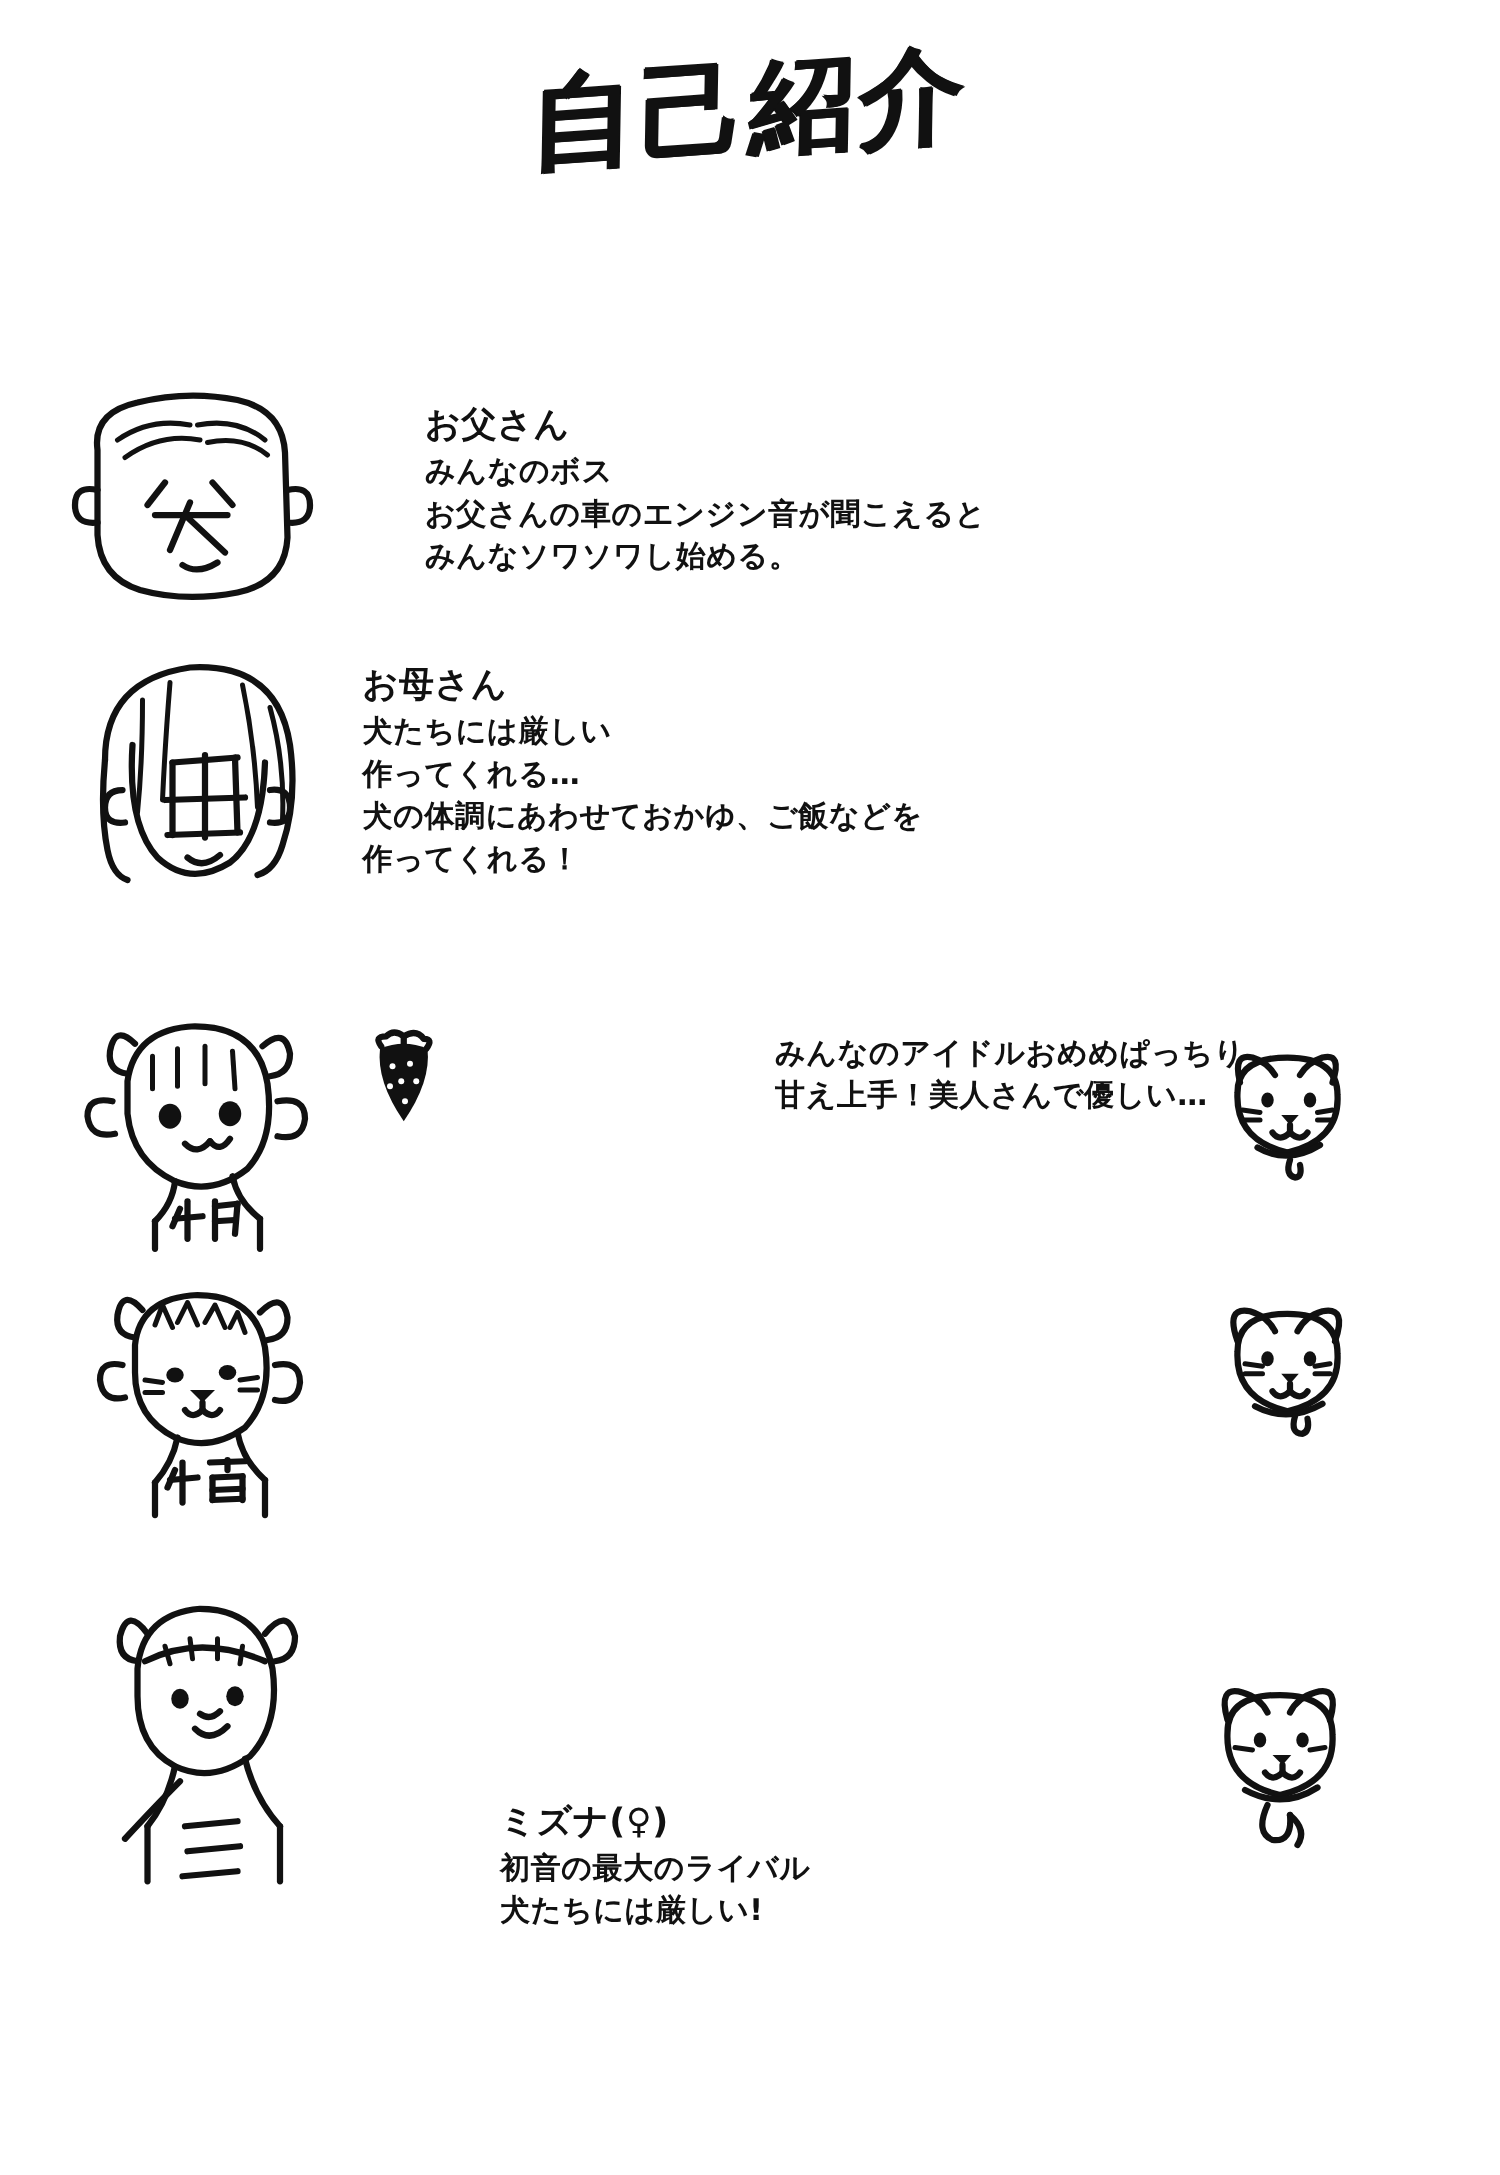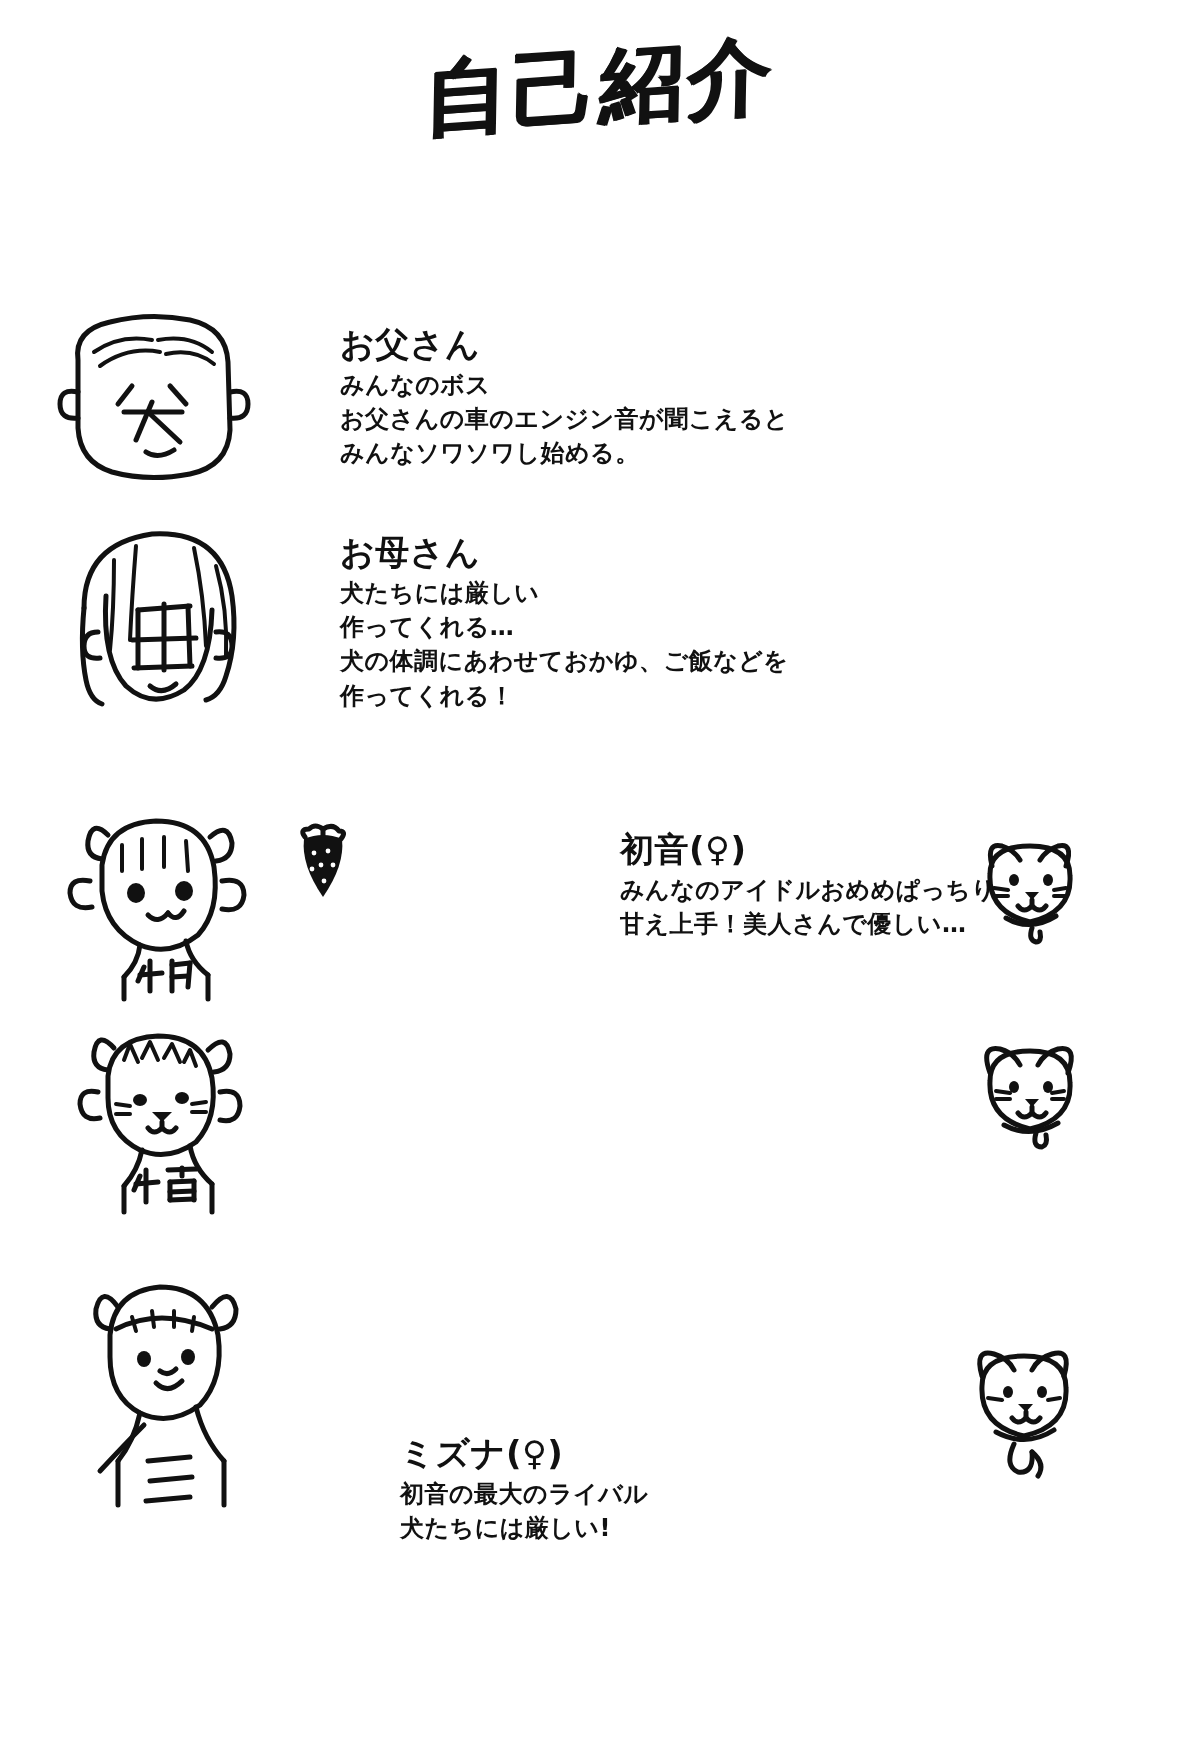--- a/index.html
+++ b/index.html
@@ -47,37 +47,37 @@
     flex: 1 1 auto;
   }
   .line {
     font-size: 24px;
     line-height: 1.42;
     font-weight: 700;
     letter-spacing: 0.5px;
     white-space: nowrap;
   }
   .name-line {
-    font-size: 34px;
+    font-size: 28px;
     line-height: 1.42;
     font-weight: 700;
     letter-spacing: 0.5px;
     white-space: nowrap;
   }
 
   
   #entry-father { left: 40px;  top: 300px;  width: 1120px; }
   #entry-mother { left: 40px;  top: 500px;  width: 1120px; }
   #entry-hatsune{ left: 40px;  top: 795px;  width: 1120px; }
   #entry-fukuten{ left: 40px;  top: 1000px; width: 1120px; }
   #entry-mizuna { left: 40px;  top: 1255px; width: 1120px; align-items: flex-end; }
 
   .art-slot { width: 250px; }
   .txt-father { margin-left: 50px; margin-top: 20px; }
-  .txt-mother { margin-left: 50px; margin-top: 28px; }
+  .txt-mother { margin-top: 28px; }
   .txt-kid    { margin-left: 40px; margin-top: 30px; }
   .txt-mizuna { margin-left: 60px; margin-top: 70px; }
 
   .dog-slot {
     position: absolute;
     right: 70px;
   }
   #dog-hatsune { top: 35px; }
   #dog-fukuten { top: 35px; }
   #dog-mizuna  { top: 85px; }
@@ -213,21 +213,20 @@
       <circle cx="19" cy="38" r="2.4" fill="#ffffff"></circle>
       <circle cx="33" cy="36" r="2.4" fill="#ffffff"></circle>
       <circle cx="26" cy="50" r="2.4" fill="#ffffff"></circle>
       <circle cx="38" cy="50" r="2.4" fill="#ffffff"></circle>
       <circle cx="17" cy="54" r="2.4" fill="#ffffff"></circle>
       <circle cx="29" cy="66" r="2.4" fill="#ffffff"></circle>
     </svg>
   </div>
 
   <div class="text txt-kid" style="margin-left:330px;">
-    <div class="name-line">初音(♀)</div>
     <div class="line">みんなのアイドルおめめぱっちり</div>
     <div class="line">甘え上手！美人さんで優しい…</div>
   </div>
 
   <div class="dog-slot" id="dog-hatsune">
     <svg width="120" height="130" viewBox="0 0 120 130" aria-hidden="true">
       <path class="ink" d="M22 36 Q16 12 32 16 Q44 20 50 30"></path>
       <path class="ink" d="M96 36 Q104 12 88 16 Q76 20 70 30"></path>
       <path class="ink" d="M20 44 Q20 16 60 16 Q100 16 100 46 Q102 82 60 92 Q18 82 20 44 Z"></path>
       <ellipse class="ink-fill" cx="44" cy="50" rx="5" ry="6"></ellipse>

